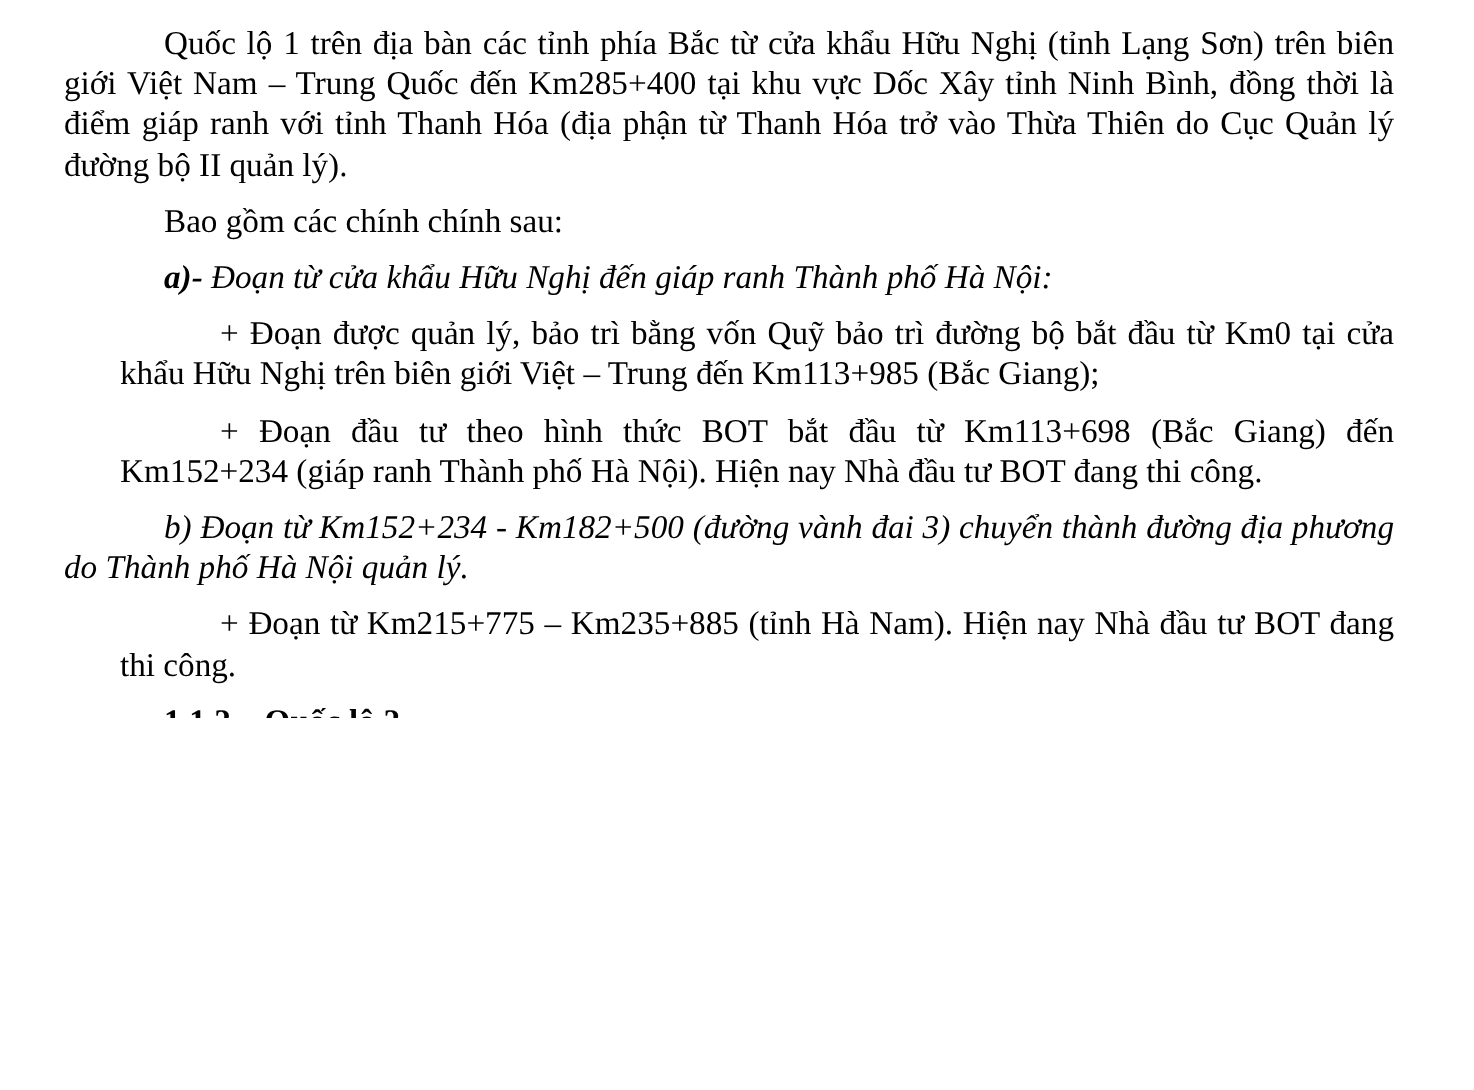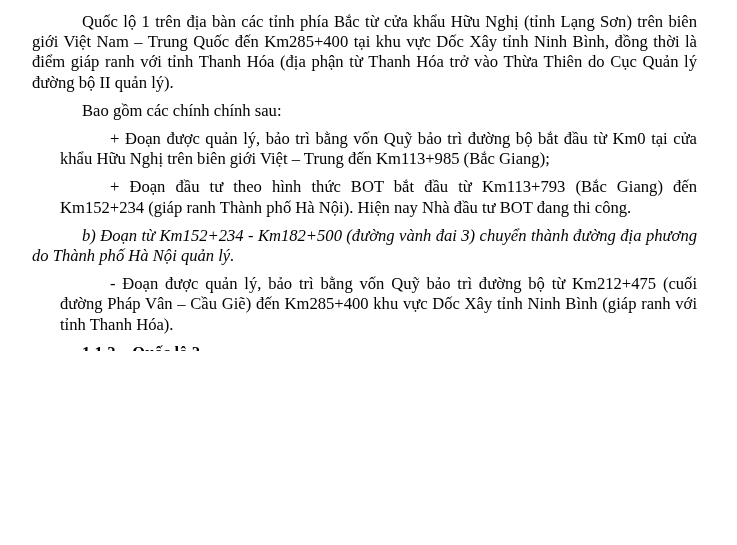--- a/index.html
+++ b/index.html
@@ -74,29 +74,30 @@
 
 <div class="page">
   <div class="content">
 
     <h3 class="heading"></h3>
 
     <p class="para gap">Quốc lộ 1 trên địa bàn các tỉnh phía Bắc từ cửa khẩu Hữu Nghị (tỉnh Lạng Sơn) trên biên giới Việt Nam – Trung Quốc đến Km285+400 tại khu vực Dốc Xây tỉnh Ninh Bình, đồng thời là điểm giáp ranh với tỉnh Thanh Hóa (địa phận từ Thanh Hóa trở vào Thừa Thiên do Cục Quản lý đường bộ II quản lý).</p>
 
     <p class="para gap">Bao gồm các chính chính sau:</p>
 
+    <p class="para gap italic"><span class="bold-italic">a)-</span><span> Đoạn từ cửa khẩu Hữu Nghị đến giáp ranh Thành phố Hà Nội:</span></p>
 
     <p class="para gap bullet">+ Đoạn được quản lý, bảo trì bằng vốn Quỹ bảo trì đường bộ bắt đầu từ Km0 tại cửa khẩu Hữu Nghị trên biên giới Việt – Trung đến Km113+985 (Bắc Giang);</p>
 
-    <p class="para gap bullet">+ Đoạn đầu tư theo hình thức BOT bắt đầu từ Km113+793 (Bắc Giang) đến Km152+234 (giáp ranh Thành phố Hà Nội). Hiện nay Nhà đầu tư BOT đang thi công.</p>
+    <p class="para gap bullet">+ Đoạn đầu tư theo hình thức BOT bắt đầu từ Km113+698 (Bắc Giang) đến Km152+234 (giáp ranh Thành phố Hà Nội). Hiện nay Nhà đầu tư BOT đang thi công.</p>
 
     <p class="para gap italic">b) Đoạn từ Km152+234 - Km182+500 (đường vành đai 3) chuyển thành đường địa phương do Thành phố Hà Nội quản lý.</p>
 
 
 
 
+    <p class="para gap bullet">+ Đoạn từ Km215+775 – Km235+885 (tỉnh Hà Nam). Hiện nay Nhà đầu tư BOT đang thi công.</p>
 
-    <p class="para gap bullet">- Đoạn được quản lý, bảo trì bằng vốn Quỹ bảo trì đường bộ từ Km212+475 (cuối đường Pháp Vân – Cầu Giẽ) đến Km285+400 khu vực Dốc Xây tỉnh Ninh Bình (giáp ranh với tỉnh Thanh Hóa).</p>
 
     <h3 class="heading clipped">1.1.2 – Quốc lộ 2</h3>
 
   </div>
 </div>
 
 </body></html>

